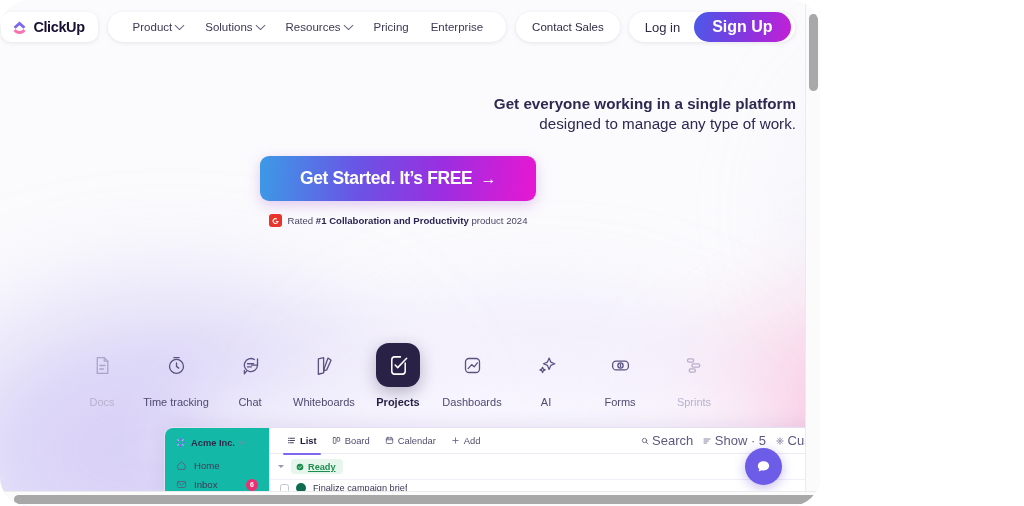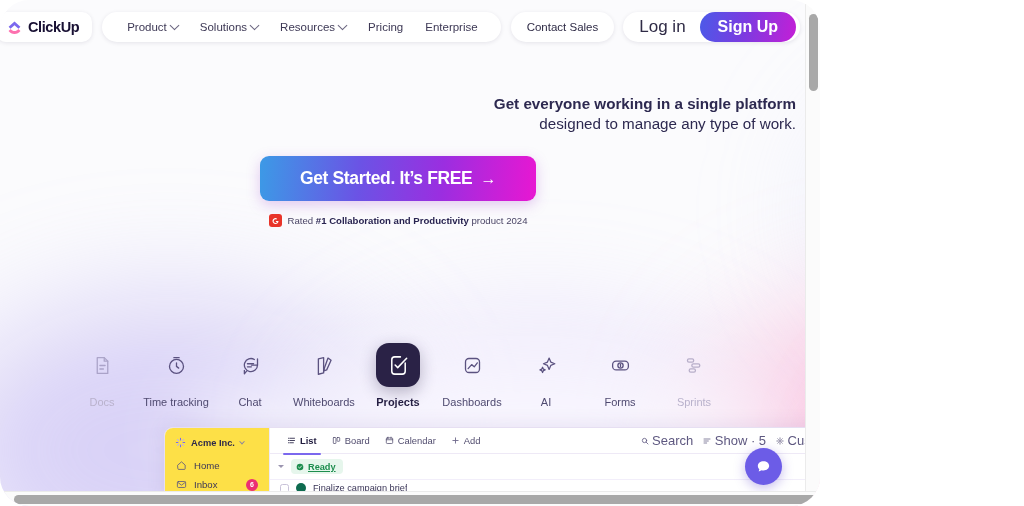--- a/index.html
+++ b/index.html
@@ -137,21 +137,21 @@
   .auth-pill {
     display: flex; align-items: center;
     background: #ffffff;
     border-radius: 20px;
     box-shadow: 0 1px 4px rgba(30,20,60,0.10);
     height: 30px;
     padding: 0 4px 0 4px;
     gap: 2px;
   }
   .login-btn {
-    font-size: 17px;
+    font-size: 13px;
     color: #2f2b46;
     padding: 6px 12px;
     border-radius: 16px;
     cursor: pointer;
     white-space: nowrap;
   }
   .signup-btn {
     font-size: 16px;
     font-weight: bold;
     color: #ffffff;
@@ -267,21 +267,21 @@
     border: 1px solid #e6dff2;
     border-bottom: none;
     overflow: hidden;
     box-shadow: 0 -2px 18px rgba(90,60,150,0.10);
     z-index: 12;
   }
   .app-sidebar {
     position: absolute;
     left: 0; top: 0; bottom: 0;
     width: 105px;
-    background: #fde047;
+    background: #14b8a6;
     border-right: 1px solid #eee9f6;
     padding: 7px 8px 8px 8px;
   }
   .workspace {
     display: flex; align-items: center; gap: 5px;
     padding: 2px 2px 8px 2px;
     cursor: pointer;
   }
   .ws-logo { width: 11px; height: 11px; flex: none; }
   .ws-name {

